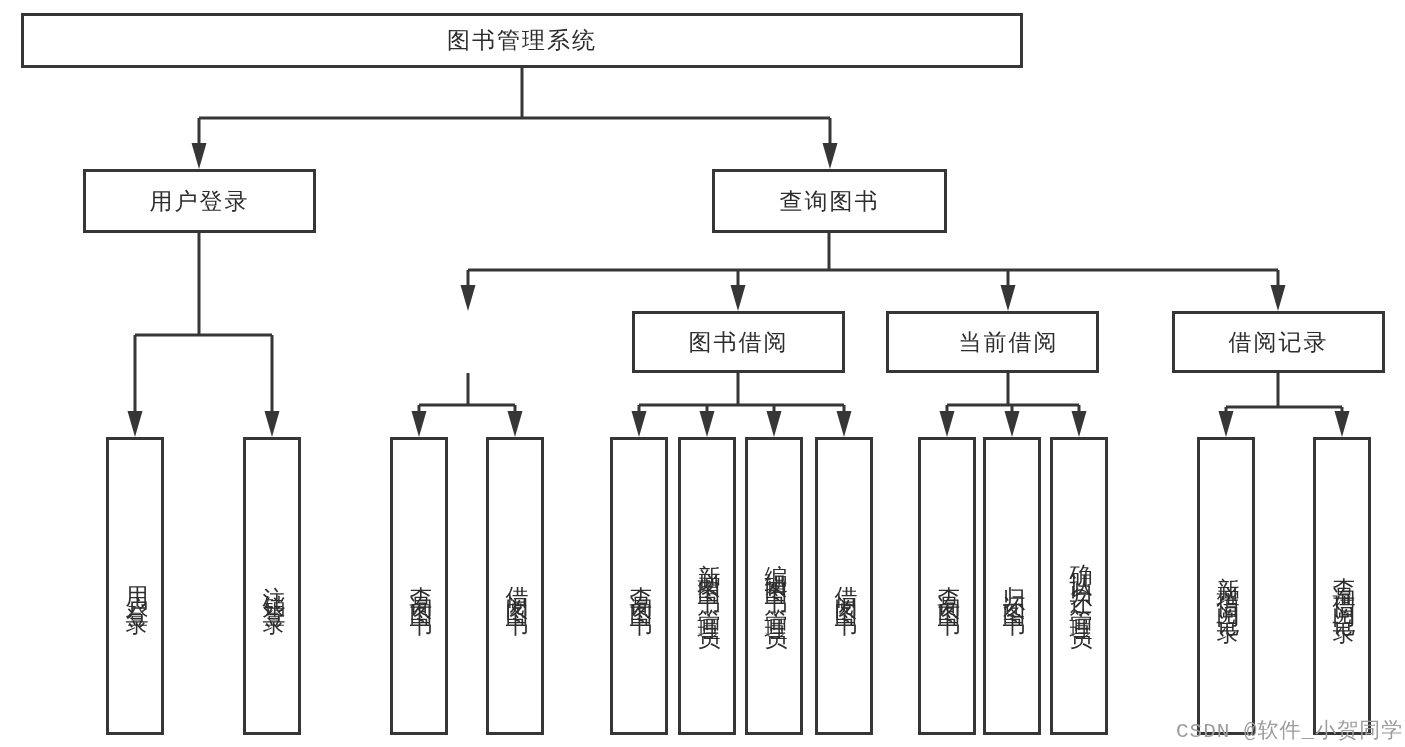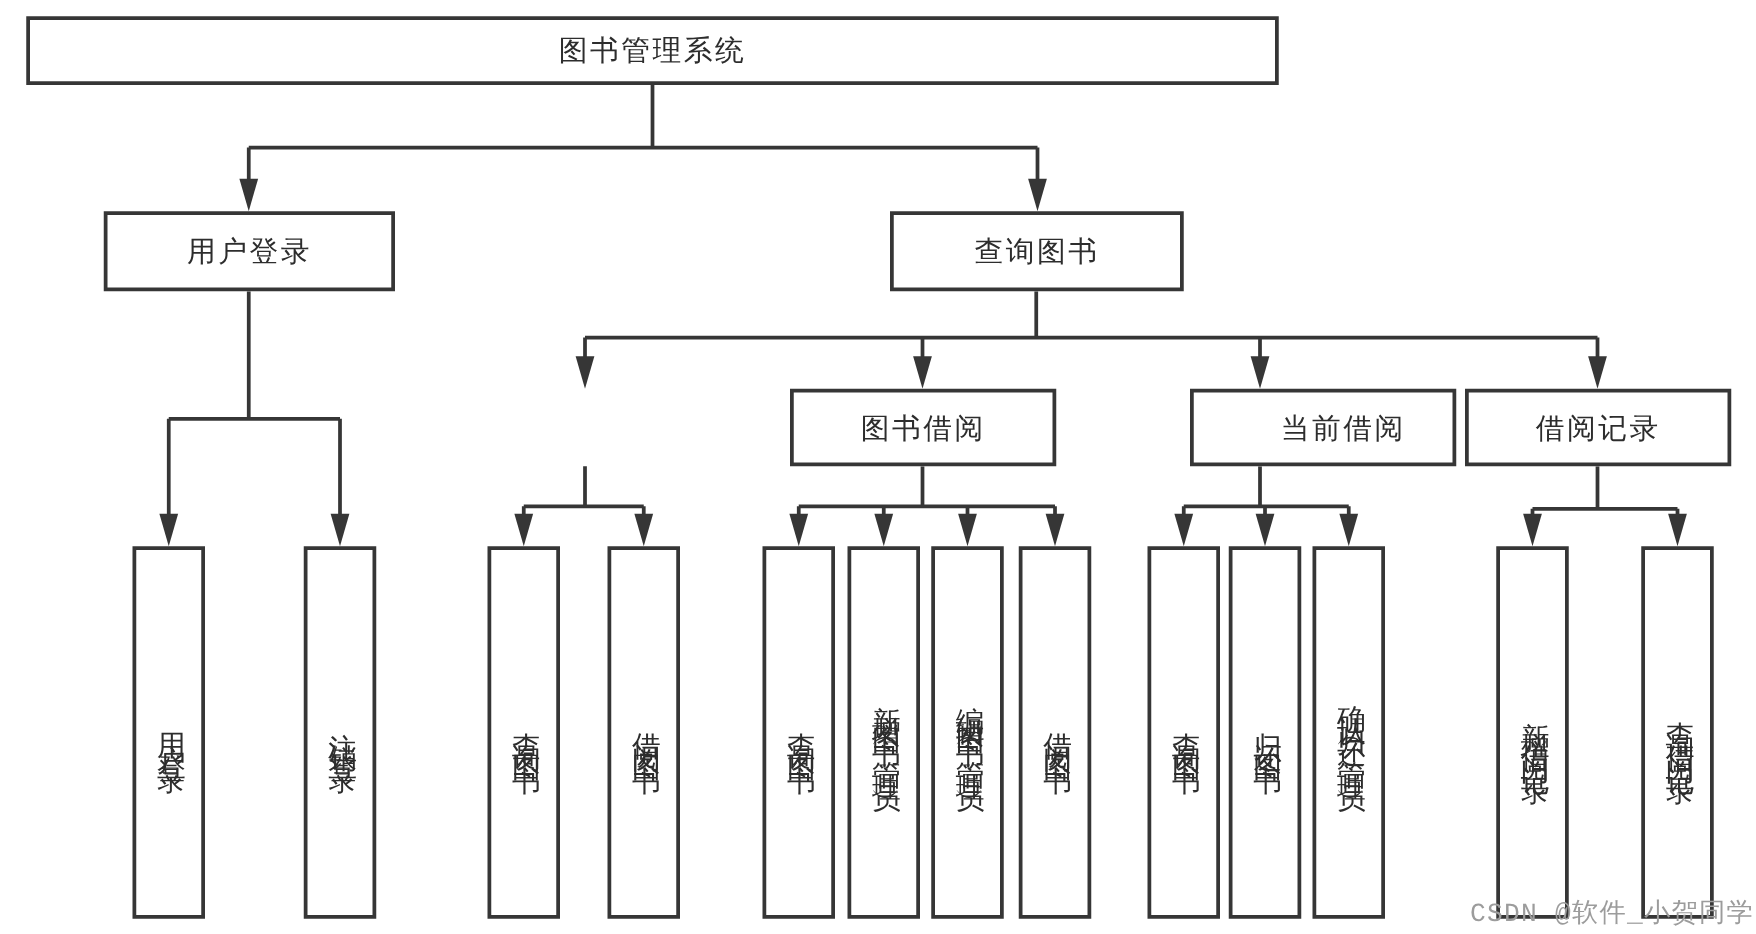--- a/index.html
+++ b/index.html
@@ -34,21 +34,21 @@
   }
   
   .n-root{left:21px;top:13px;width:1002px;height:55px;}
   
   .n-userlogin{left:83px;top:169px;width:233px;height:64px;}
   .n-bookmgmt{left:712px;top:169px;width:235px;height:64px;}
   
   .l3{top:311px;width:213px;height:62px;}
   .n-rec{left:362px;}
   .n-bb{left:632px;}
-  .n-cb{left:952px;padding-left:32px;}
+  .n-cb{left:886px;padding-left:32px;}
   .n-br{left:1172px;}
   
   .n-lf-login{left:106px;}
   .n-lf-logout{left:243px;}
   .n-lf-rec-query{left:390px;}
   .n-lf-rec-borrow{left:486px;}
   .n-lf-bb-query{left:610px;}
   .n-lf-bb-add{left:678px;}
   .n-lf-bb-edit{left:745px;}
   .n-lf-bb-borrow{left:815px;}

